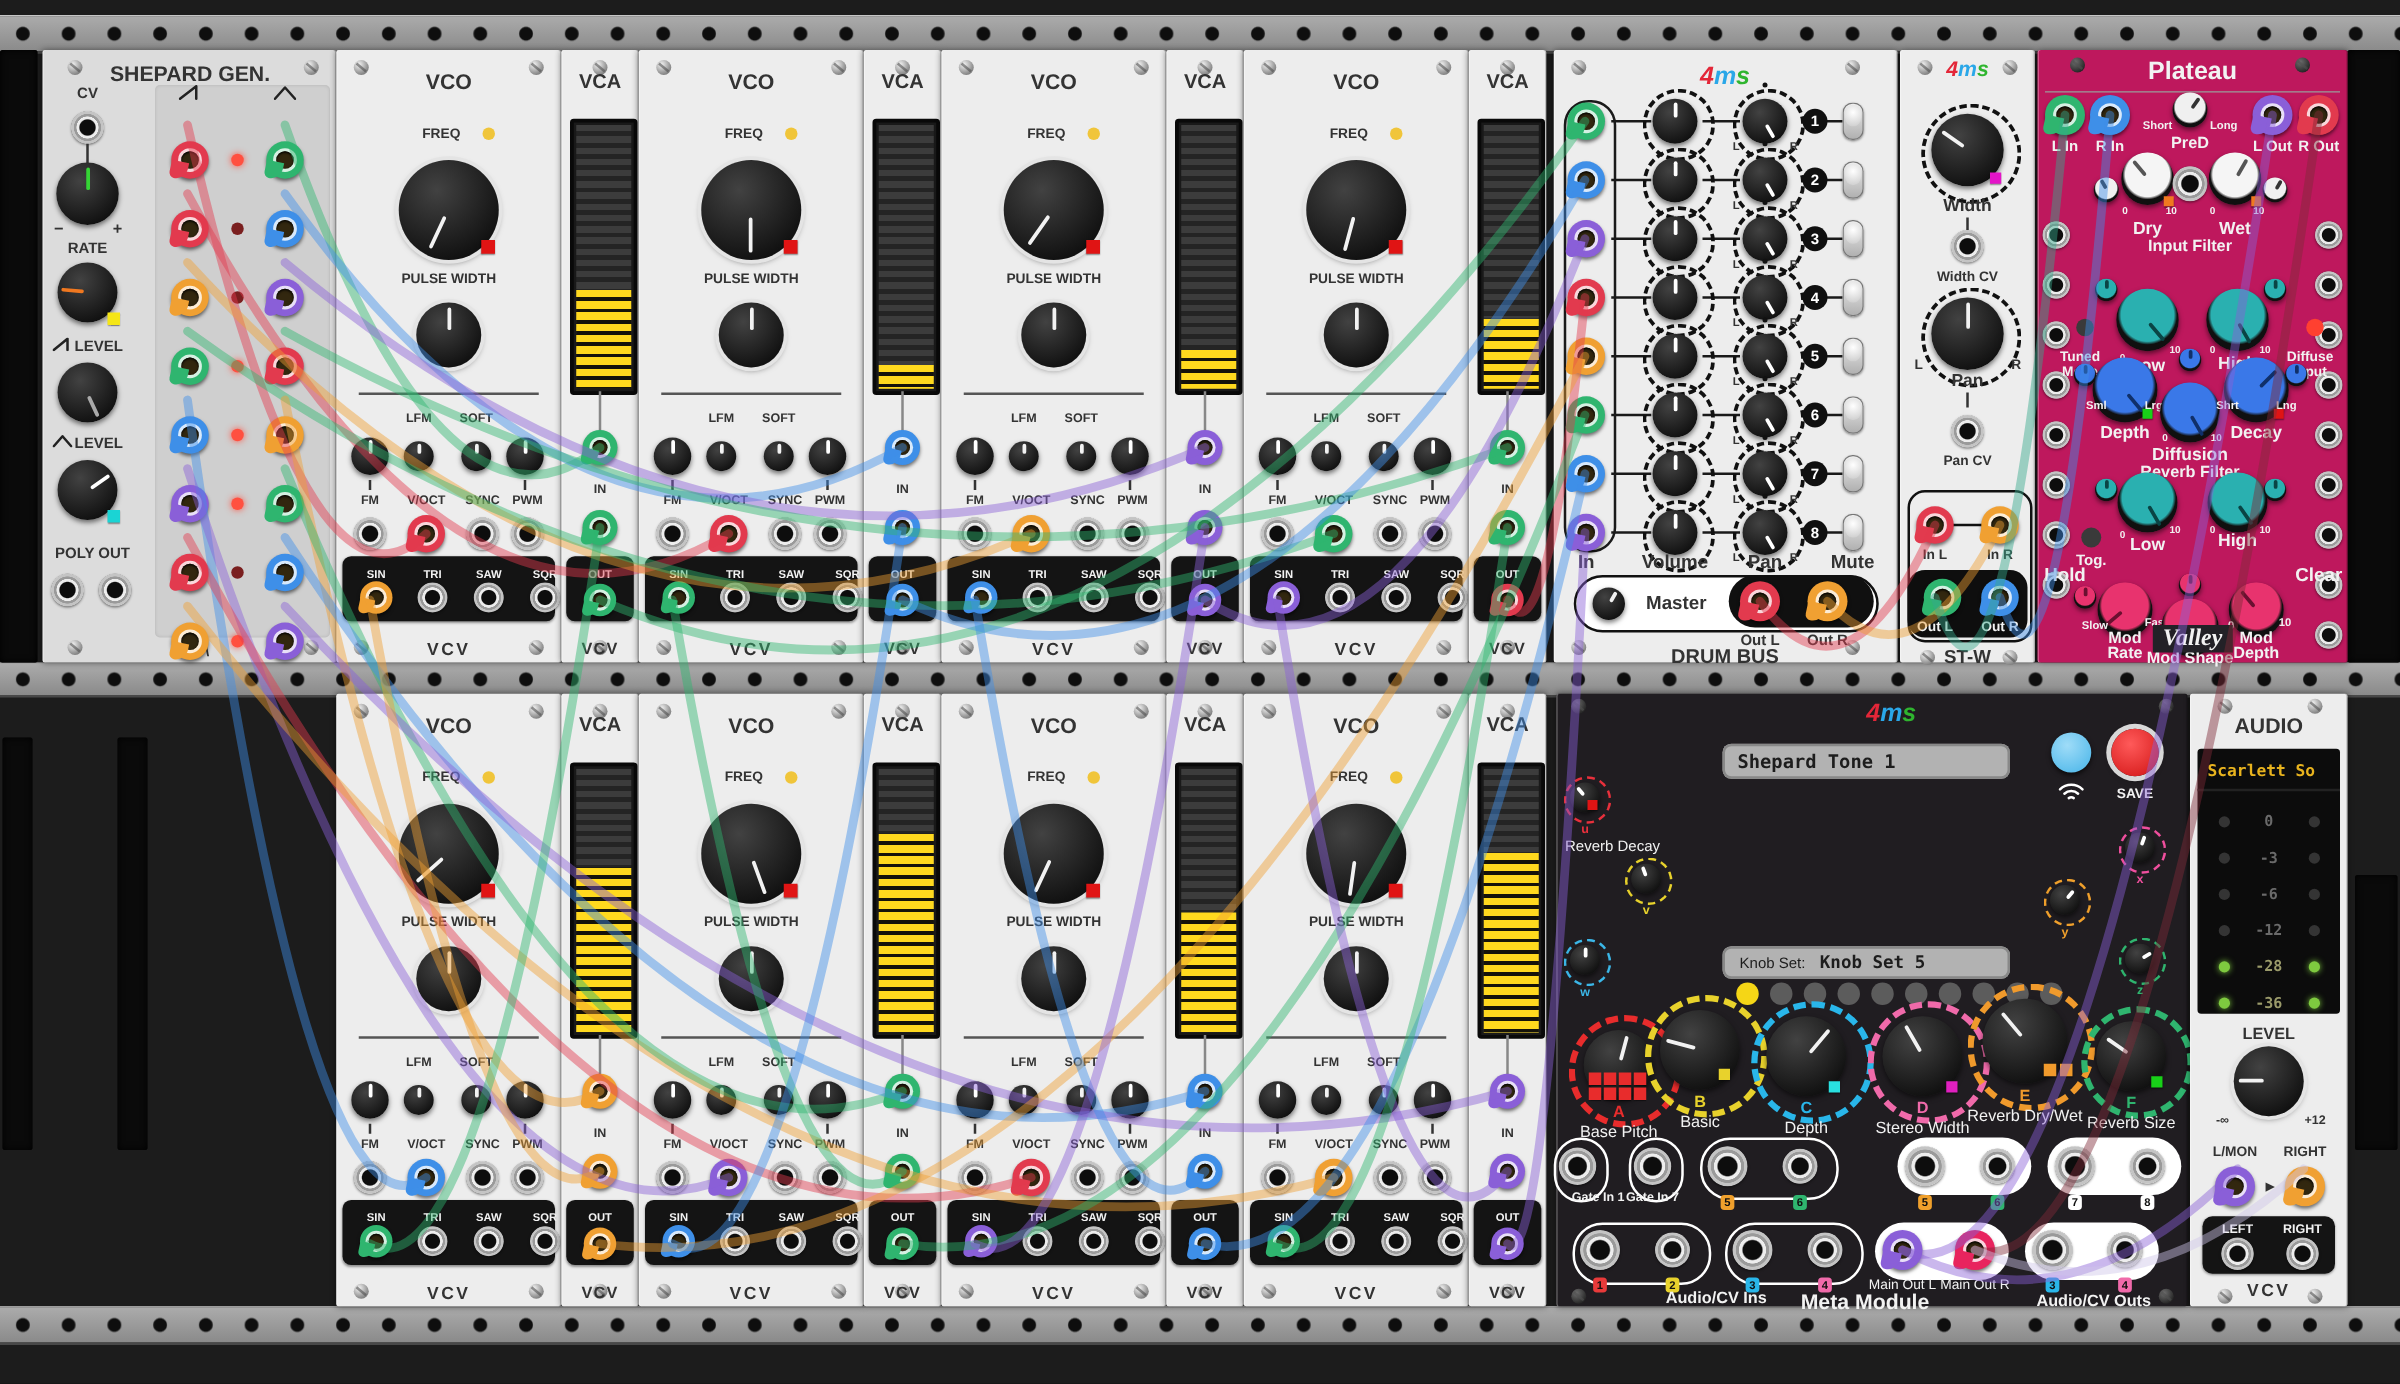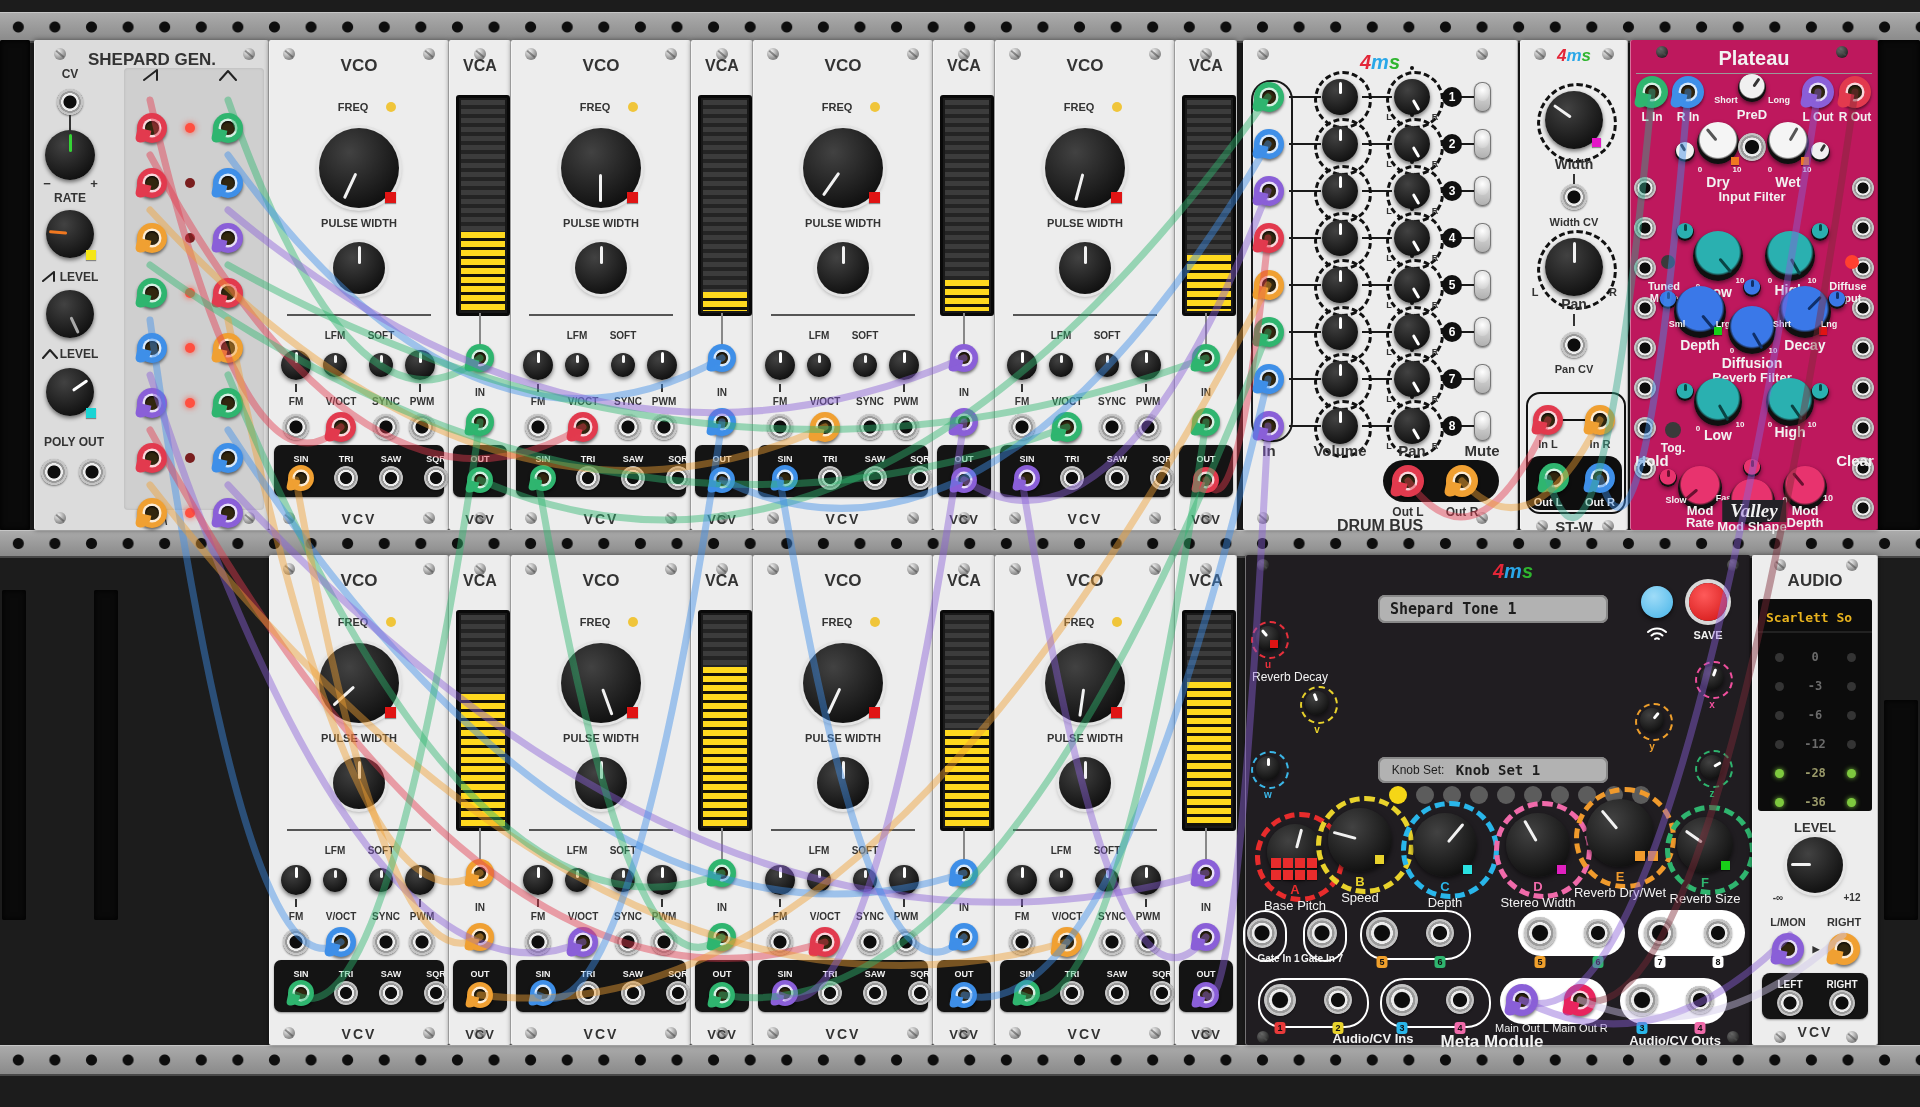--- a/index.html
+++ b/index.html
@@ -836,20 +836,26 @@
         <div class="ptr" style="--a: 150deg; --pc: #fff;"></div>
       </div>
       <div class="lbl" style="left: 146px; top: 406px; font-size: 9px;">L</div>
       <div class="lbl" style="left: 192px; top: 406px; font-size: 9px;">R</div>
       <div class="badge" style="left: 199px; top: 376px; width: 20px; height: 20px; font-size: 12px;">8</div>
       <div class="tog" style="left: 231px; top: 371px; width: 17px; height: 30px;"></div>
       <div class="lbl" style="left: 26px; top: 410px; font-size: 15px;">In</div>
       <div class="lbl" style="left: 97px; top: 410px; font-size: 15px;">Volume</div>
       <div class="lbl" style="left: 169px; top: 410px; font-size: 15px;">Pan</div>
       <div class="lbl" style="left: 239px; top: 410px; font-size: 15px;">Mute</div>
+      <div class="pill" style="left: 16px; top: 420px; width: 240px; height: 42px; border: 2px solid rgb(17, 17, 17); background: rgb(255, 255, 255);">
+        <div class="knob" style="left: 13px; top: 8px; width: 26px; height: 26px;">
+          <div class="ptr" style="--a: 30deg;"></div>
+        </div>
+        <div class="lbl" style="left: 80px; top: 21px; font-size: 15px;">Master</div>
+      </div>
       <div class="pill" style="left: 140px; top: 420px; width: 116px; height: 42px; background: rgb(16, 16, 16);">
         <div class="plug" style="--c: #e23a4e; left: 9px; top: 5px; width: 32px; height: 32px;"></div>
         <div class="plug" style="--c: #f0a032; left: 63px; top: 5px; width: 32px; height: 32px;"></div>
       </div>
       <div class="lbl" style="left: 165px; top: 472px; font-size: 12px;">Out L</div>
       <div class="lbl" style="left: 219px; top: 472px; font-size: 12px;">Out R</div>
       <div class="lbl" style="left: 137px; top: 486px; font-size: 16px;">DRUM BUS</div>
     </div>
     <div class="module" style="left: 1520px; top: 40px; width: 108px; height: 490px;">
       <div class="screw" style="left: 14px; top: 8px;"></div>
@@ -1086,21 +1092,21 @@
       <div class="knob" style="left: 455px; top: 200px; width: 24px; height: 24px;">
         <div class="ptr" style="--a: 60deg; --pc: #fff;"></div>
       </div>
       <div class="lbl" style="left: 467px; top: 238px; font-size: 10px; color: rgb(47, 181, 111);">z</div>
       <div class="lbl light thin" style="left: 45px; top: 122px; font-size: 12px;">Reverb Decay</div>
       <div class="abs" style="left: 133px; top: 40px; width: 230px; height: 28px; background: rgb(178, 178, 178); border-radius: 7px; box-shadow: rgb(136, 136, 136) 0px 0px 0px 2px inset;">
         <div class="lbl mono" style="left: 12px; top: 14px; font-size: 15px; color: rgb(29, 29, 29); transform: translate(0px, -50%);">Shepard Tone 1</div>
       </div>
       <div class="abs" style="left: 133px; top: 202px; width: 230px; height: 26px; background: rgb(178, 178, 178); border-radius: 7px; box-shadow: rgb(136, 136, 136) 0px 0px 0px 2px inset;">
         <div class="lbl thin" style="left: 40px; top: 13px; font-size: 12px; color: rgb(29, 29, 29);">Knob Set:</div>
-        <div class="lbl mono" style="left: 120px; top: 13px; font-size: 14px; color: rgb(29, 29, 29);">Knob Set 1</div>
+        <div class="lbl mono" style="left: 120px; top: 13px; font-size: 14px; color: rgb(29, 29, 29);">Knob Set 5</div>
       </div>
       <div class="abs" style="left: 396px; top: 31px; width: 32px; height: 32px; border-radius: 50%; background: radial-gradient(circle at 40% 32%, rgb(159, 220, 248), rgb(70, 180, 232)); box-shadow: rgba(0, 0, 0, 0.667) 0px 2px 4px;"></div>
       <div class="icon" style="left: 412px; top: 80px;"><svg width="24" height="18" viewBox="0 0 24 18">
           <path d="M3 8 A13 13 0 0 1 21 8 M6.5 11.5 A8 8 0 0 1 17.5 11.5 M10 15 A3.5 3.5 0 0 1 14 15" fill="none" stroke="#fff" stroke-width="2" stroke-linejoin="round" stroke-linecap="round"></path>
         </svg></div>
       <div class="abs" style="left: 444px; top: 28px; width: 38px; height: 38px; border-radius: 50%; background: radial-gradient(circle at 40% 32%, rgb(255, 90, 90), rgb(208, 18, 18)); box-shadow: rgb(216, 216, 216) 0px 0px 0px 4px, rgba(0, 0, 0, 0.667) 0px 2px 5px;"></div>
       <div class="lbl light" style="left: 463px; top: 80px; font-size: 11px;">SAVE</div>
       <div class="led" style="left: 144px; top: 231px; width: 18px; height: 18px; background: rgb(245, 214, 22);"></div>
       <div class="led" style="left: 171px; top: 231px; width: 18px; height: 18px; background: rgb(92, 92, 92);"></div>
       <div class="led" style="left: 198px; top: 231px; width: 18px; height: 18px; background: rgb(92, 92, 92);"></div>
@@ -1115,21 +1121,21 @@
       <div class="knob" style="left: 22px; top: 269px; width: 56px; height: 56px;">
         <div class="ptr" style="--a: 15deg;"></div>
       </div>
       <div class="lbl" style="left: 50px; top: 334px; font-size: 13px; color: rgb(232, 44, 44);">A</div>
       <div class="lbl light thin" style="left: 50px; top: 350px; font-size: 13px;">Base Pitch</div>
       <div class="ring" style="left: 71px; top: 241px; width: 88px; height: 88px; --c: #e8d22c; border-width: 5px;"></div>
       <div class="knob" style="left: 83px; top: 253px; width: 64px; height: 64px;">
         <div class="ptr" style="--a: -75deg;"></div>
       </div>
       <div class="lbl" style="left: 115px; top: 326px; font-size: 13px; color: rgb(232, 210, 44);">B</div>
-      <div class="lbl light thin" style="left: 115px; top: 342px; font-size: 13px;">Speed</div>
+      <div class="lbl light thin" style="left: 115px; top: 342px; font-size: 13px;">Basic</div>
       <div class="ring" style="left: 156px; top: 246px; width: 88px; height: 88px; --c: #29b6ea; border-width: 5px;"></div>
       <div class="knob" style="left: 168px; top: 258px; width: 64px; height: 64px;">
         <div class="ptr" style="--a: 40deg;"></div>
       </div>
       <div class="lbl" style="left: 200px; top: 331px; font-size: 13px; color: rgb(41, 182, 234);">C</div>
       <div class="lbl light thin" style="left: 200px; top: 347px; font-size: 13px;">Depth</div>
       <div class="ring" style="left: 249px; top: 246px; width: 88px; height: 88px; --c: #f06aaa; border-width: 5px;"></div>
       <div class="knob" style="left: 261px; top: 258px; width: 64px; height: 64px;">
         <div class="ptr" style="--a: -30deg;"></div>
       </div>

